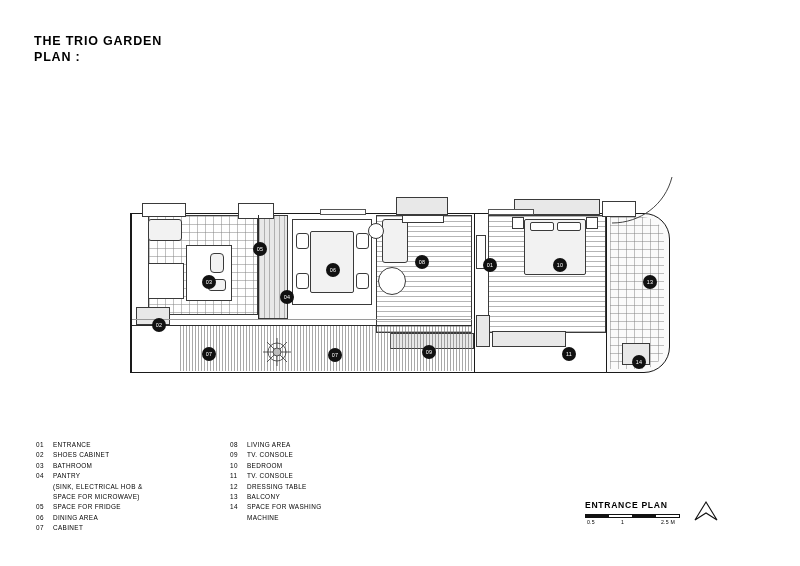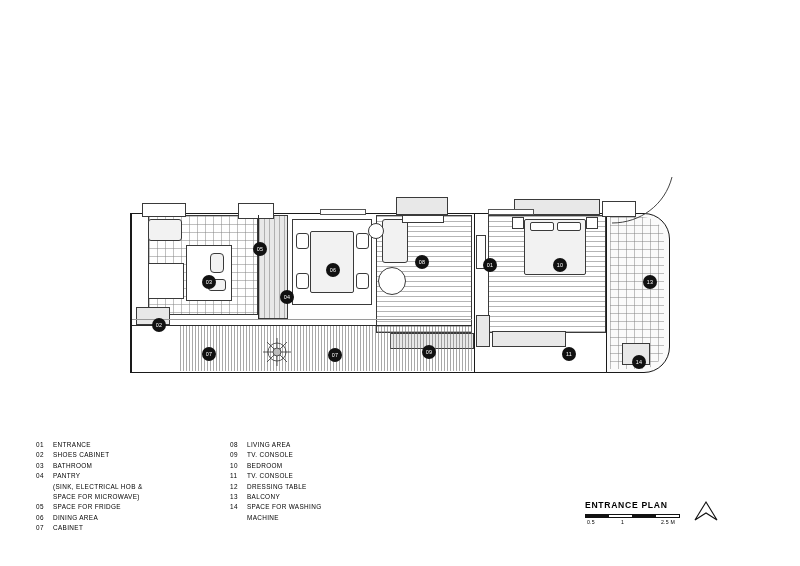--- a/index.html
+++ b/index.html
@@ -176,20 +176,22 @@
     left: 108px;
     top: 0px;
     width: 26px;
     height: 22px;
   }
 </style>
 </head>
 <body>
 
 <div id="title-block">
+  <div class="line">THE TRIO GARDEN</div>
+  <div class="line">PLAN :</div>
 </div>
 
 <div id="plan-canvas">
 
   <div class="shell" style="left:20px; top:38px; width:500px; height:160px;"></div>
 
   <div class="vline" style="left:20px; top:38px; height:160px; width:2px; background:#1a1a1a;"></div>
 
   <div class="thin fill-white hatch-tile" style="left:38px; top:40px; width:110px; height:100px;"></div>
 

